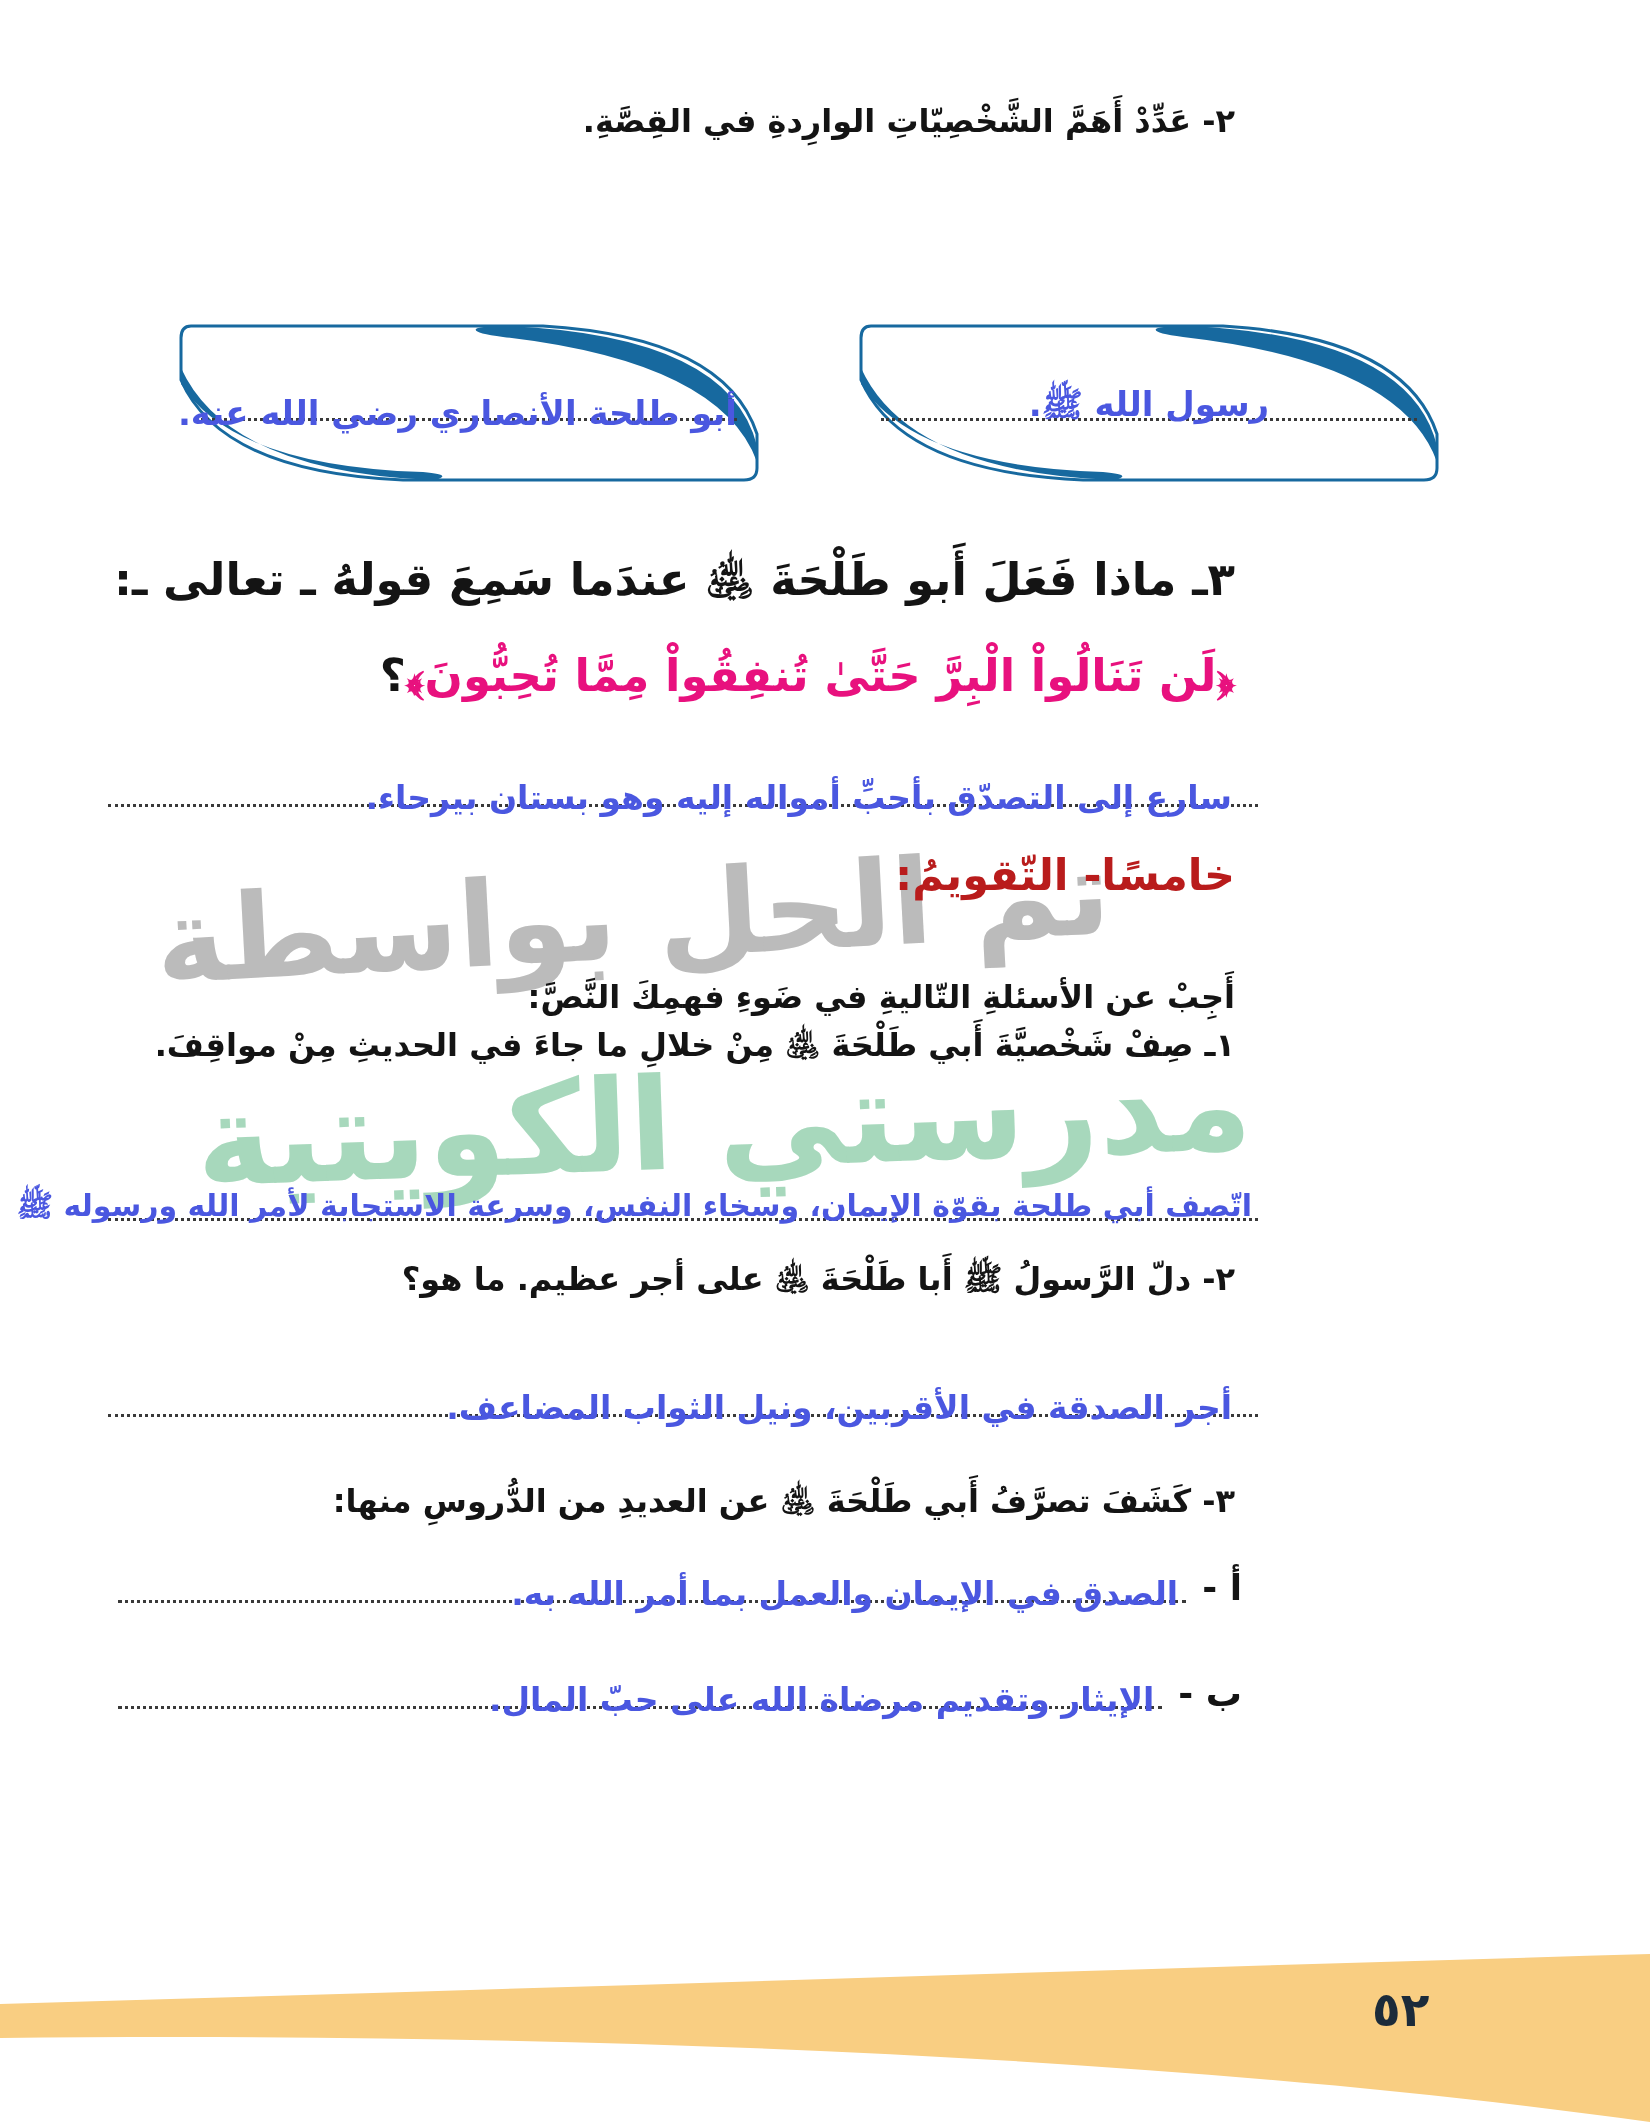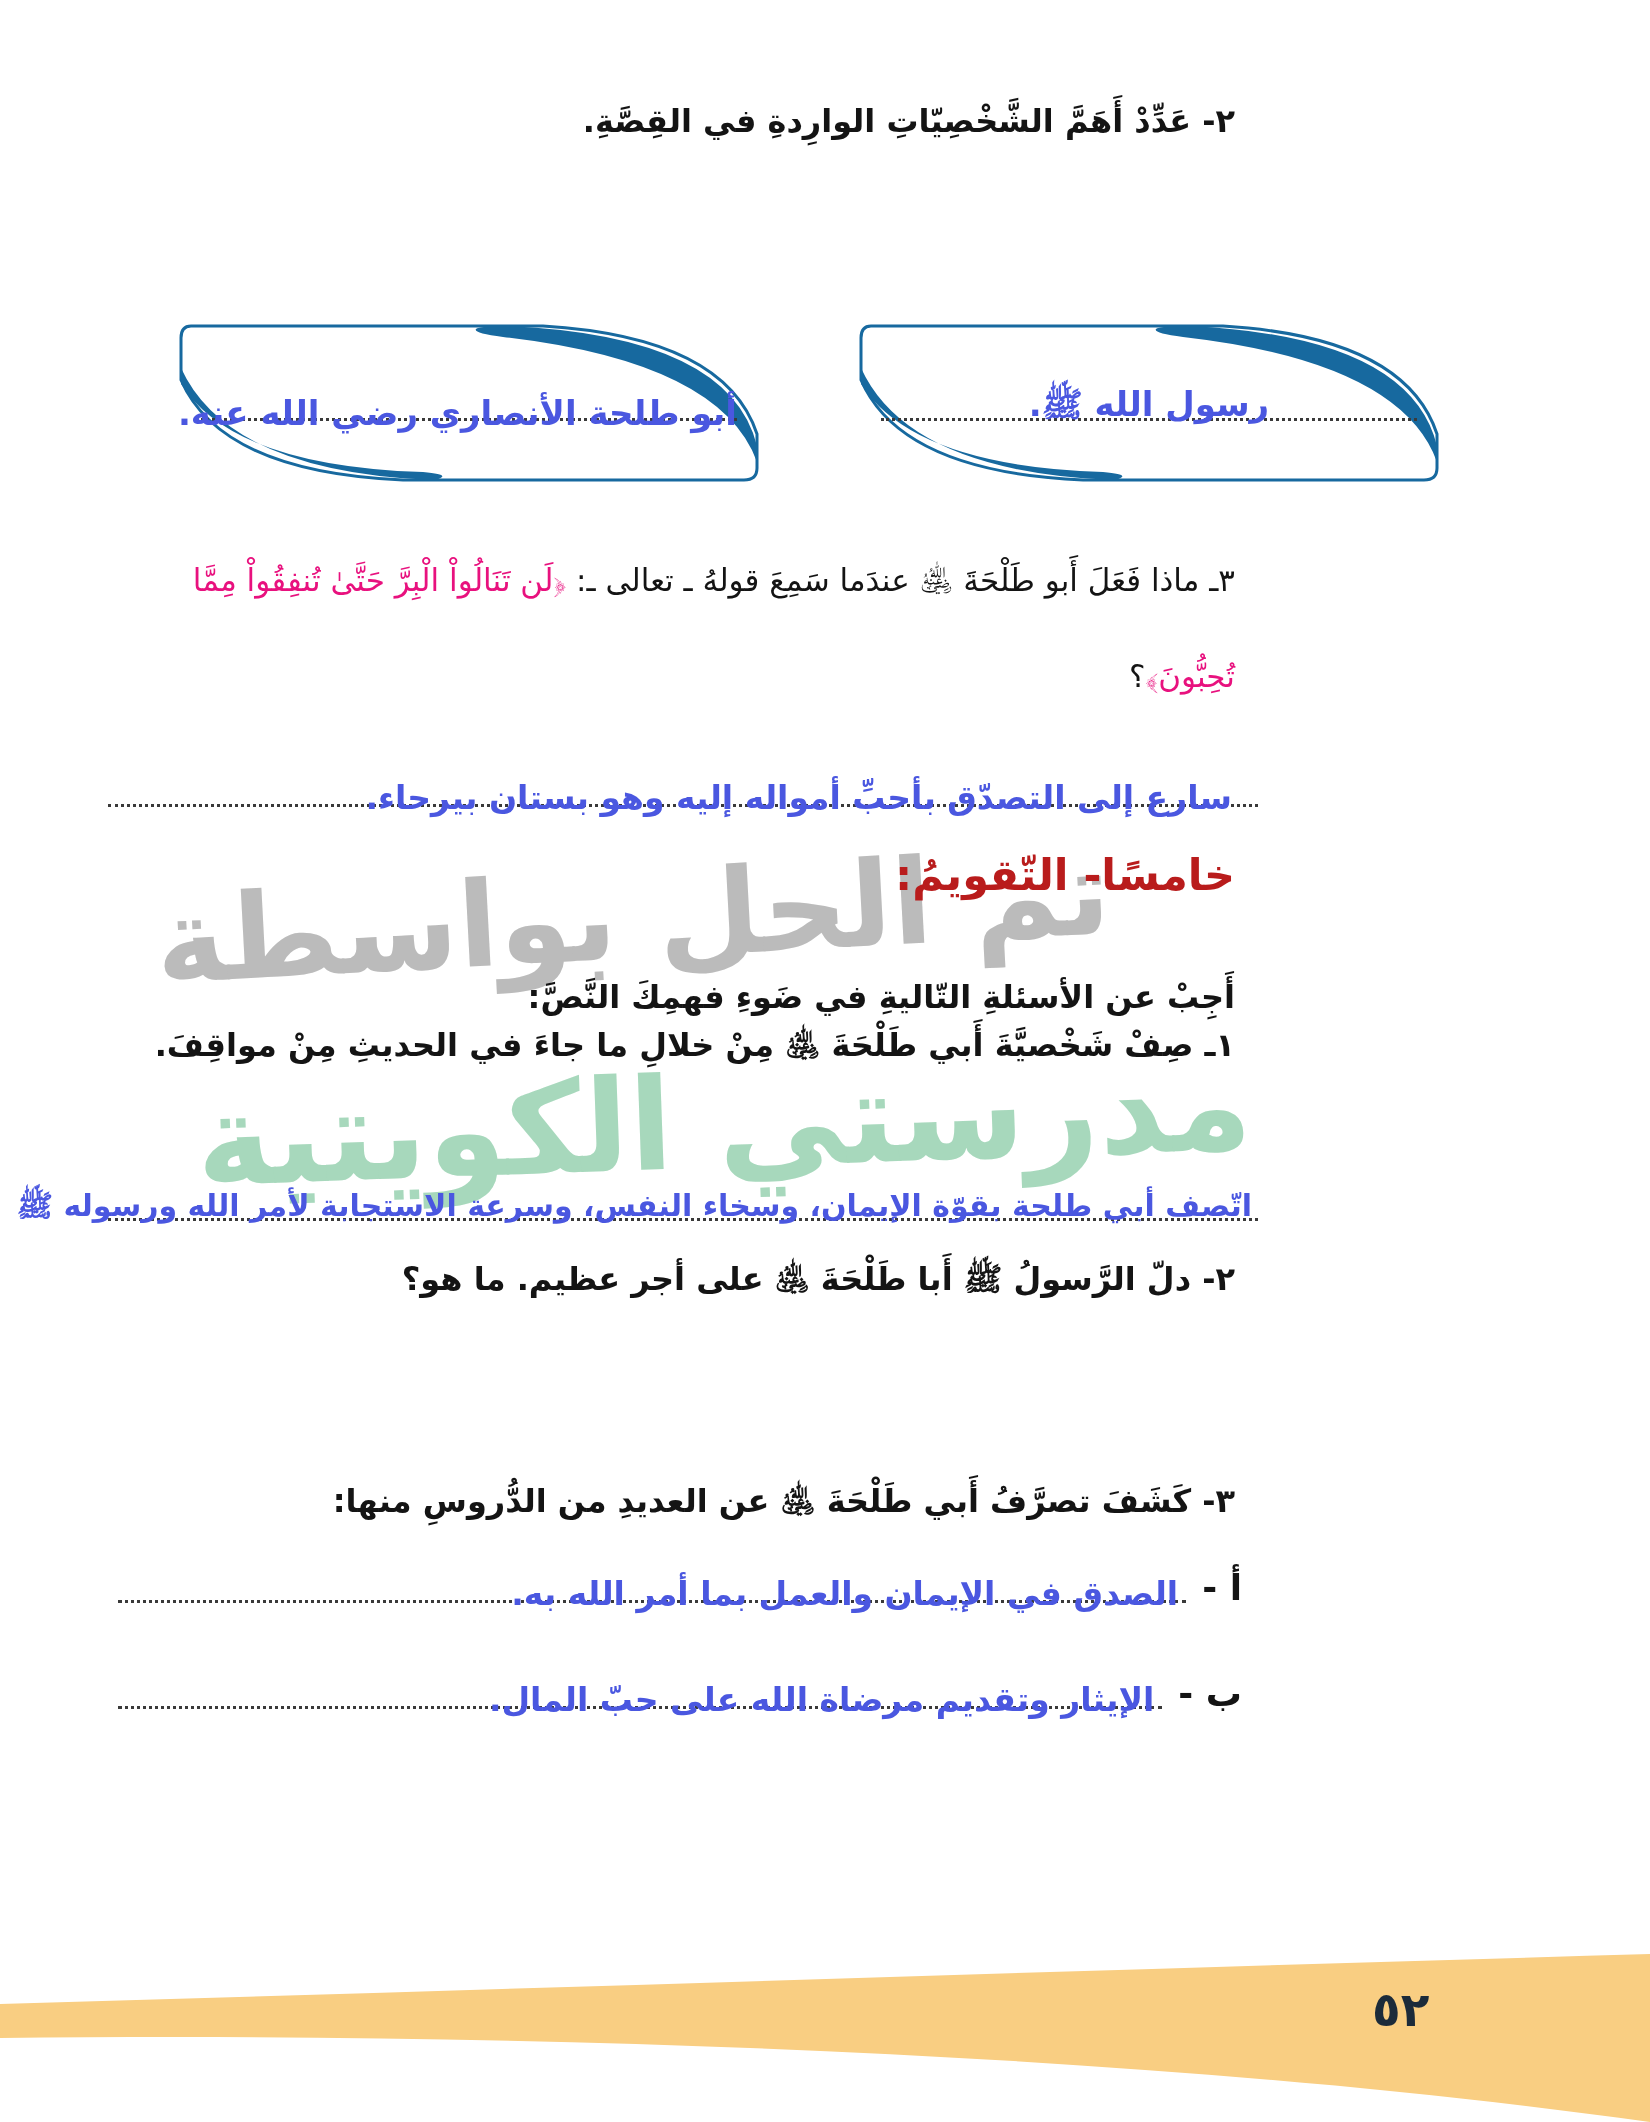--- a/index.html
+++ b/index.html
@@ -15,22 +15,22 @@
     position:absolute;
     color:#141414;
     font-weight:bold;
     font-size:32px;
     white-space:nowrap;
     z-index:2;
   }
   .para{
     position:absolute;
     color:#141414;
-    font-weight:normal;
-    font-size:31px;
+    font-weight:bold;
+    font-size:45px;
     text-align:right;
     line-height:96px;
     z-index:2;
   }
   .quran{color:#e8117e;}
   .heading{
     position:absolute;
     color:#b91c1c;
     font-weight:bold;
     font-size:43px;
@@ -174,20 +174,25 @@
   <div class="wm wm2">مدرستي الكويتية</div>
 
   <div class="row" style="top:1152px;right:392px;width:1150px;height:66px;">
     <div class="dline">
       <span class="ink ink-sm">اتّصف أبي طلحة بقوّة الإيمان، وسخاء النفس، وسرعة الاستجابة لأمر الله ورسوله ﷺ</span>
     </div>
   </div>
 
   <div class="q" style="top:1260px;right:415px;">٢- دلّ الرَّسولُ ﷺ أَبا طَلْحَةَ ﵁ على أجر عظيم. ما هو؟</div>
 
+  <div class="row" style="top:1348px;right:392px;width:1150px;height:66px;">
+    <div class="dline">
+      <span class="ink">أجر الصدقة في الأقربين، ونيل الثواب المضاعف.</span>
+    </div>
+  </div>
 
   <div class="q" style="top:1482px;right:415px;">٣- كَشَفَ تصرَّفُ أَبي طَلْحَةَ ﵁ عن العديدِ من الدُّروسِ منها:</div>
 
   <div class="item" style="top:1536px;right:408px;left:118px;height:64px;">
     <span class="label">أ -</span>
     <div class="dline">
       <span class="ink" style="right:8px;">الصدق في الإيمان والعمل بما أمر الله به.</span>
     </div>
   </div>
 

